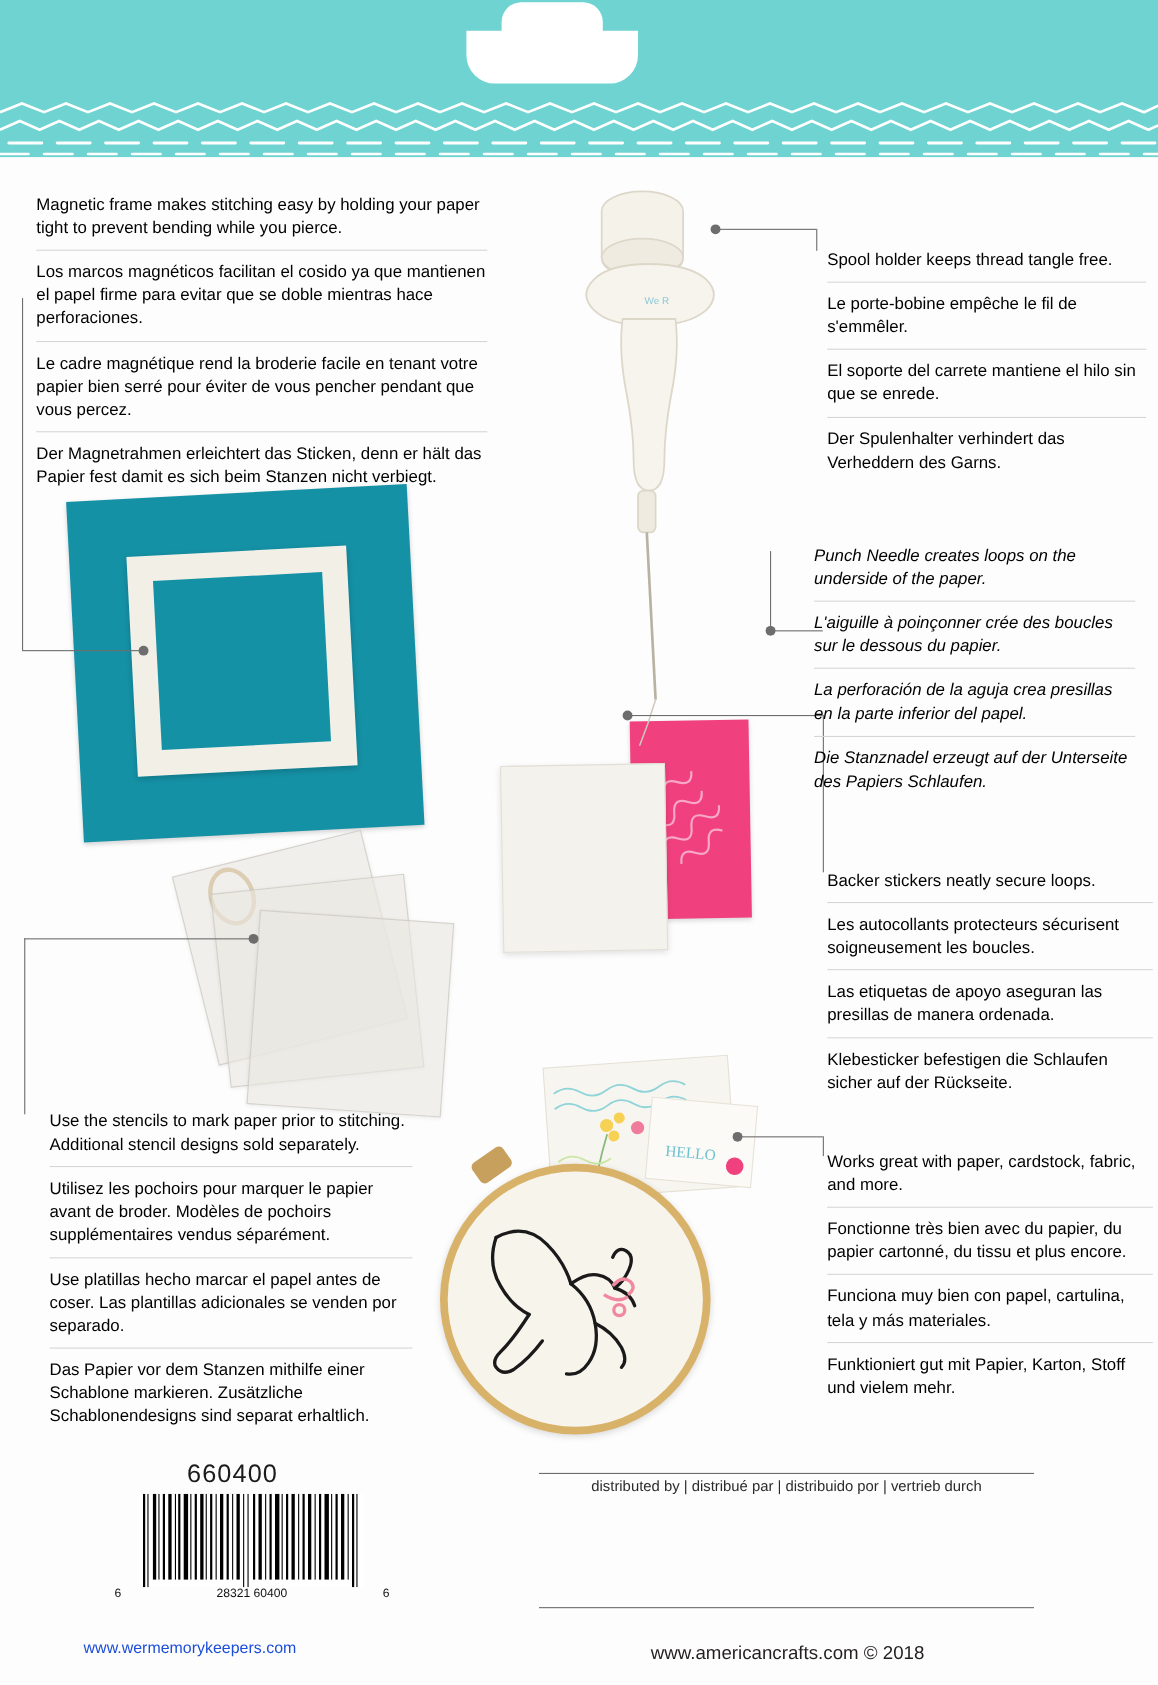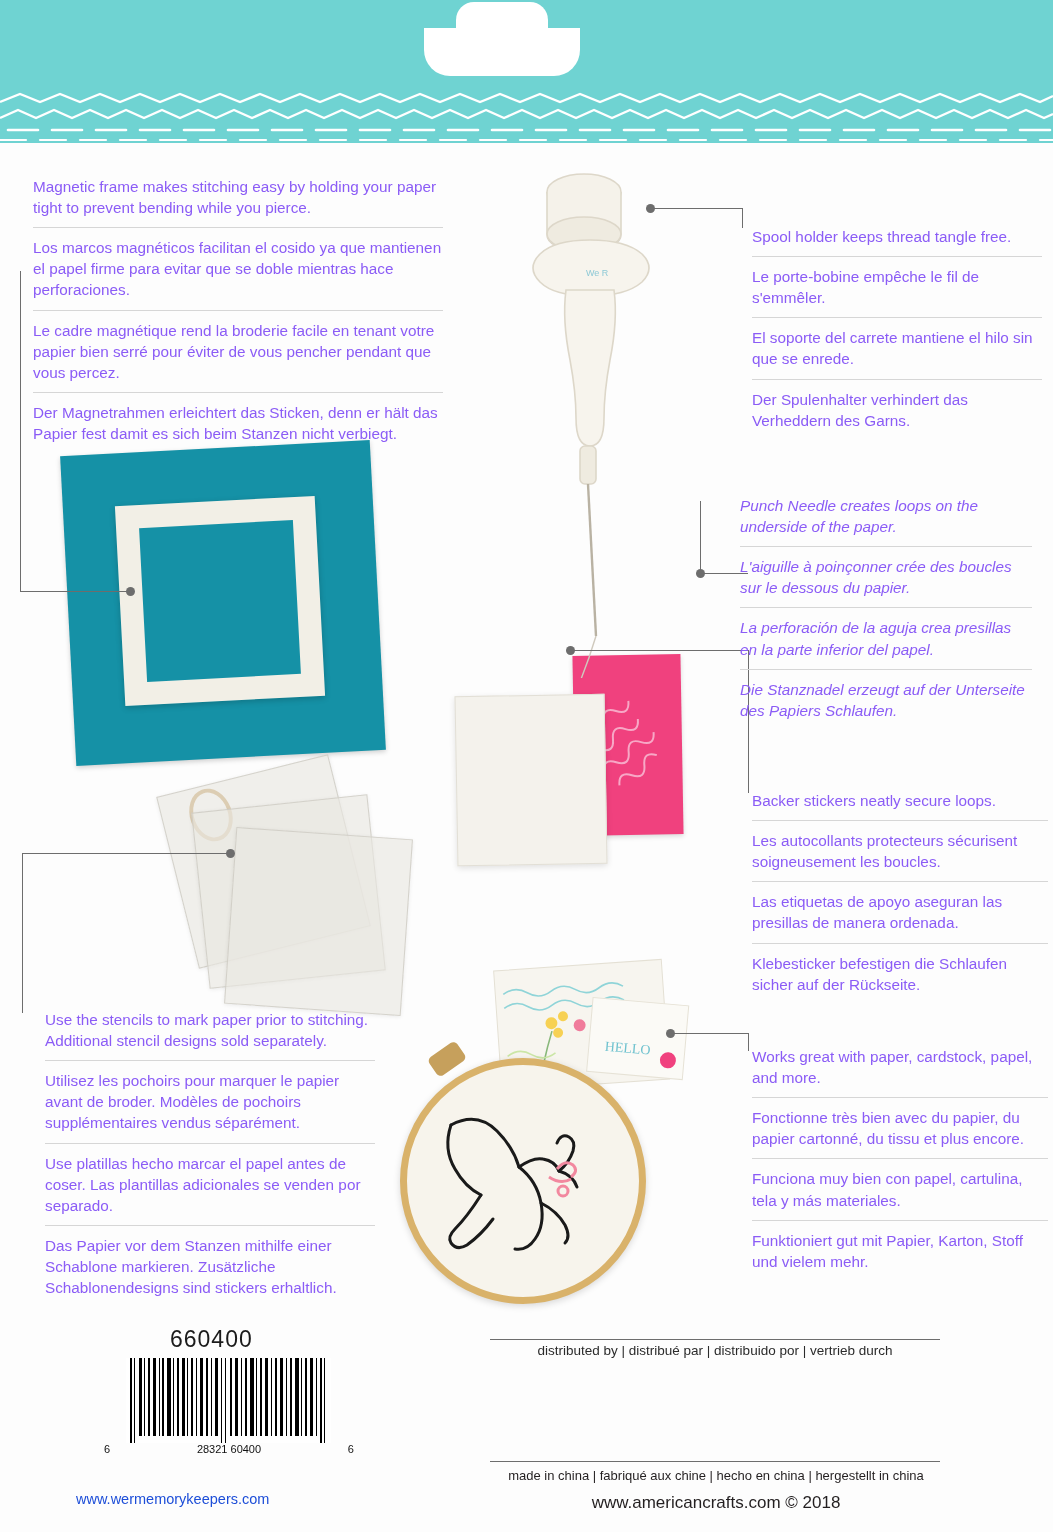--- a/index.html
+++ b/index.html
@@ -9,21 +9,21 @@
   .header{position:absolute;left:0;top:0;width:1053px;height:143px;background:#6fd3d2;}
   .hang-hole{position:absolute;left:424px;top:28px;width:156px;height:48px;background:#fff;border-radius:0 0 26px 26px;}
   .hang-hole:before{content:"";position:absolute;left:32px;top:-26px;width:92px;height:34px;background:#fff;border-radius:18px 18px 0 0;}
   .stitch-band{position:absolute;left:0;top:92px;width:1053px;height:51px;overflow:hidden;}
   .stitch-band svg{display:block;}
 
   
   .sheet{position:absolute;left:0;top:143px;width:1053px;height:1389px;background:#fdfdfd;}
 
   
-  .tblock{position:absolute;font-size:15.3px;line-height:1.38;color:#8b5cf6;}
+  .tblock{position:absolute;font-size:15.3px;line-height:1.38;color:#000000;}
   .tblock p{margin:0;padding:9px 0 9px 0;}
   .tblock p + p{border-top:1px solid #d6d6d6;}
   .tblock p:first-child{padding-top:0;}
 
   .t-magnetic{left:33px;top:33px;width:410px;}
   .t-stencils{left:45px;top:866px;width:330px;}
   .t-spool{left:752px;top:83px;width:290px;}
   .t-needle{left:740px;top:352px;width:292px;font-style:italic;}
   .t-backer{left:752px;top:647px;width:296px;}
   .t-works{left:752px;top:903px;width:296px;}
@@ -242,21 +242,21 @@
     <p>Magnetic frame makes stitching easy by holding your paper tight to prevent bending while you pierce.</p>
     <p>Los marcos magnéticos facilitan el cosido ya que mantienen el papel firme para evitar que se doble mientras hace perforaciones.</p>
     <p>Le cadre magnétique rend la broderie facile en tenant votre papier bien serré pour éviter de vous pencher pendant que vous percez.</p>
     <p>Der Magnetrahmen erleichtert das Sticken, denn er hält das Papier fest damit es sich beim Stanzen nicht verbiegt.</p>
   </div>
 
   <div class="tblock t-stencils">
     <p>Use the stencils to mark paper prior to stitching. Additional stencil designs sold separately.</p>
     <p>Utilisez les pochoirs pour marquer le papier avant de broder. Modèles de pochoirs supplémentaires vendus séparément.</p>
     <p>Use platillas hecho marcar el papel antes de coser. Las plantillas adicionales se venden por separado.</p>
-    <p>Das Papier vor dem Stanzen mithilfe einer Schablone markieren. Zusätzliche Schablonendesigns sind stickers erhaltlich.</p>
+    <p>Das Papier vor dem Stanzen mithilfe einer Schablone markieren. Zusätzliche Schablonendesigns sind separat erhaltlich.</p>
   </div>
 
   <div class="tblock t-spool">
     <p>Spool holder keeps thread tangle free.</p>
     <p>Le porte-bobine empêche le fil de s'emmêler.</p>
     <p>El soporte del carrete mantiene el hilo sin que se enrede.</p>
     <p>Der Spulenhalter verhindert das Verheddern des Garns.</p>
   </div>
 
   <div class="tblock t-needle">
@@ -267,21 +267,21 @@
   </div>
 
   <div class="tblock t-backer">
     <p>Backer stickers neatly secure loops.</p>
     <p>Les autocollants protecteurs sécurisent soigneusement les boucles.</p>
     <p>Las etiquetas de apoyo aseguran las presillas de manera ordenada.</p>
     <p>Klebesticker befestigen die Schlaufen sicher auf der Rückseite.</p>
   </div>
 
   <div class="tblock t-works">
-    <p>Works great with paper, cardstock, papel, and more.</p>
+    <p>Works great with paper, cardstock, fabric, and more.</p>
     <p>Fonctionne très bien avec du papier, du papier cartonné, du tissu et plus encore.</p>
     <p>Funciona muy bien con papel, cartulina, tela y más materiales.</p>
     <p>Funktioniert gut mit Papier, Karton, Stoff und vielem mehr.</p>
   </div>
 
   <div class="sku">660400</div>
 
   <div class="barcode">
     <svg width="205" height="85" viewBox="0 0 205 85">
       <rect x="0" y="0" width="205" height="85" fill="#ffffff"></rect>
@@ -333,16 +333,15 @@
   <div class="barcode-digits">
     <span>6</span>
     <span>28321 60400</span>
     <span>6</span>
   </div>
   <div class="weburl">www.wermemorykeepers.com</div>
 
   <div class="dist">distributed by | distribué par | distribuido por | vertrieb durch</div>
   <div class="rule" style="left:490px;top:1196px;width:450px;"></div>
   <div class="rule" style="left:490px;top:1318px;width:450px;"></div>
-  <div class="madein">made in china | fabriqué aux chine | hecho en china | hergestellt in china</div>
   <div class="acurl">www.americancrafts.com © 2018</div>
 
 </div>
 
 </body></html>

